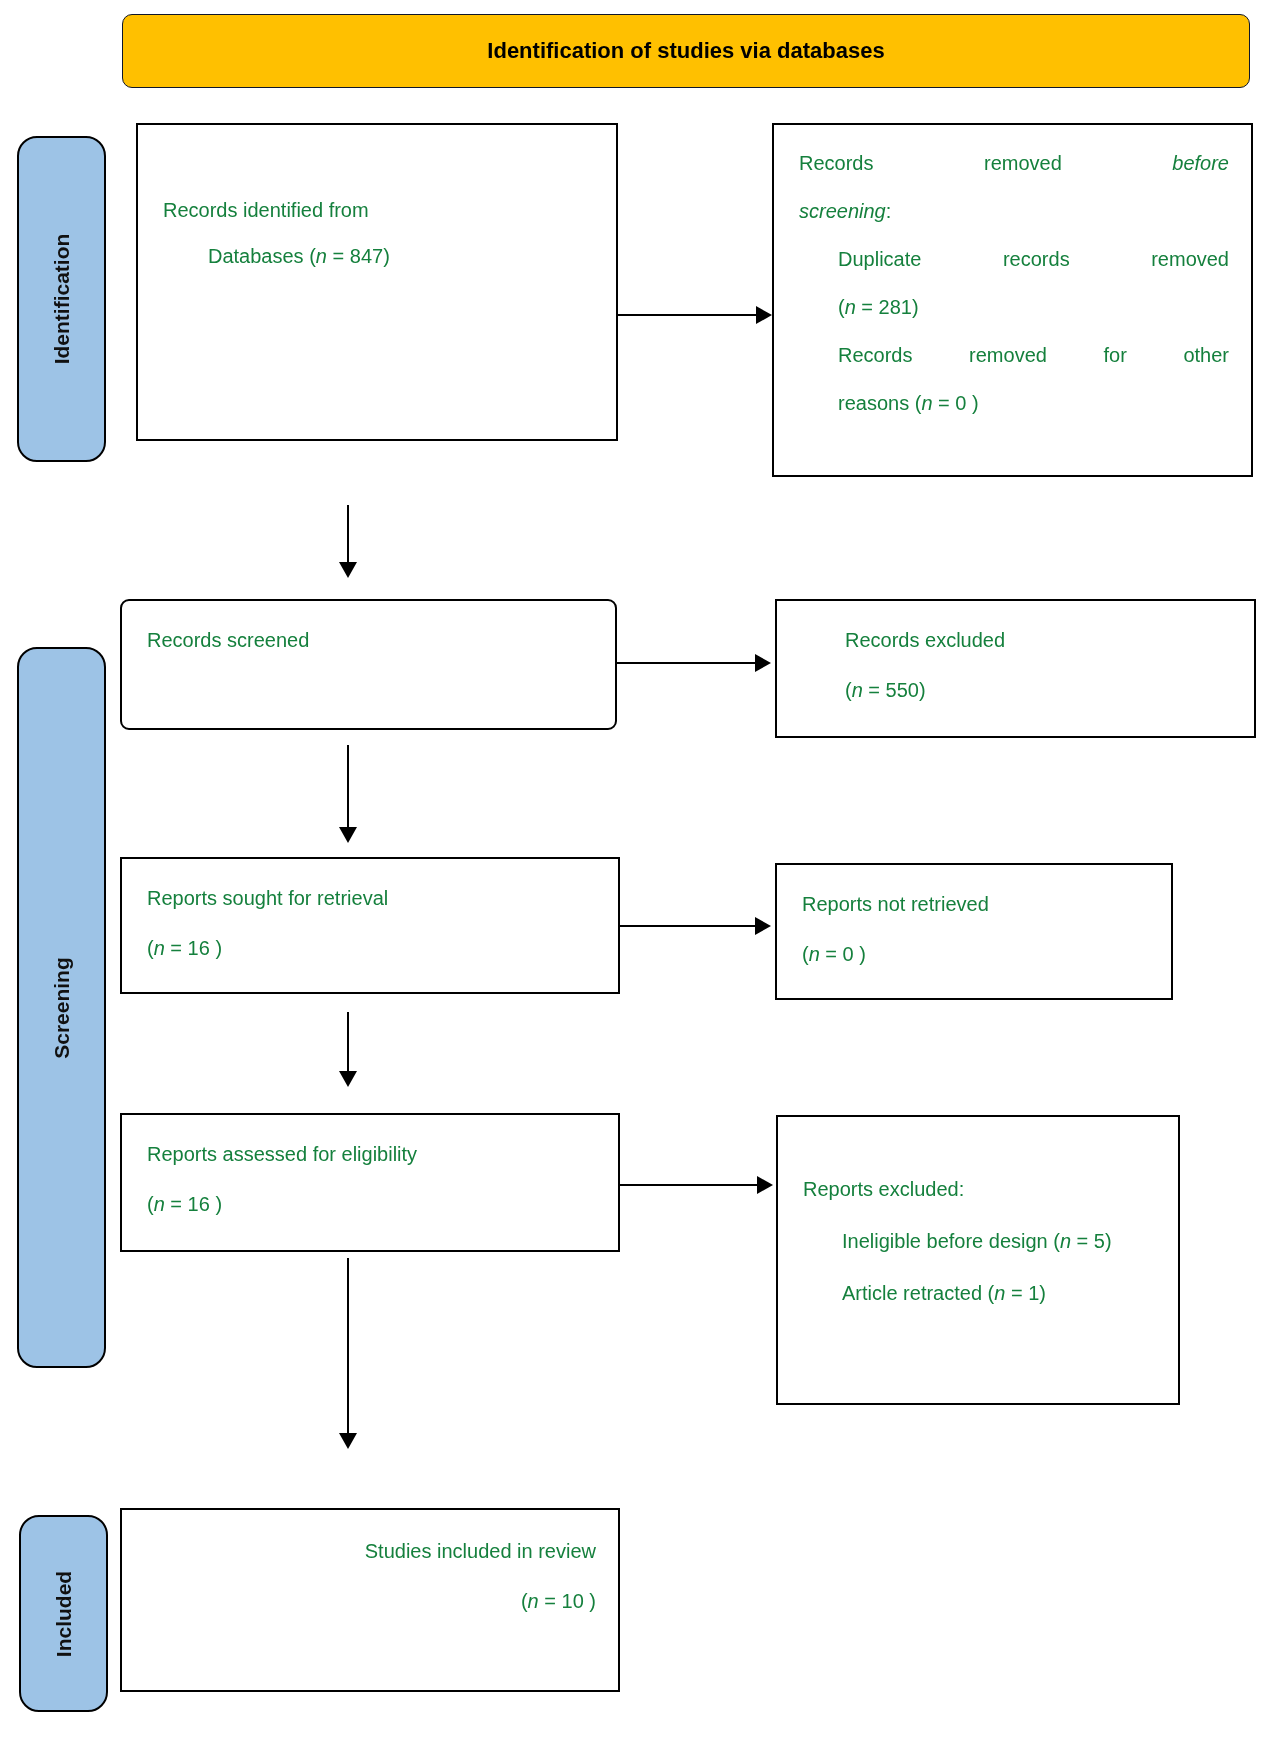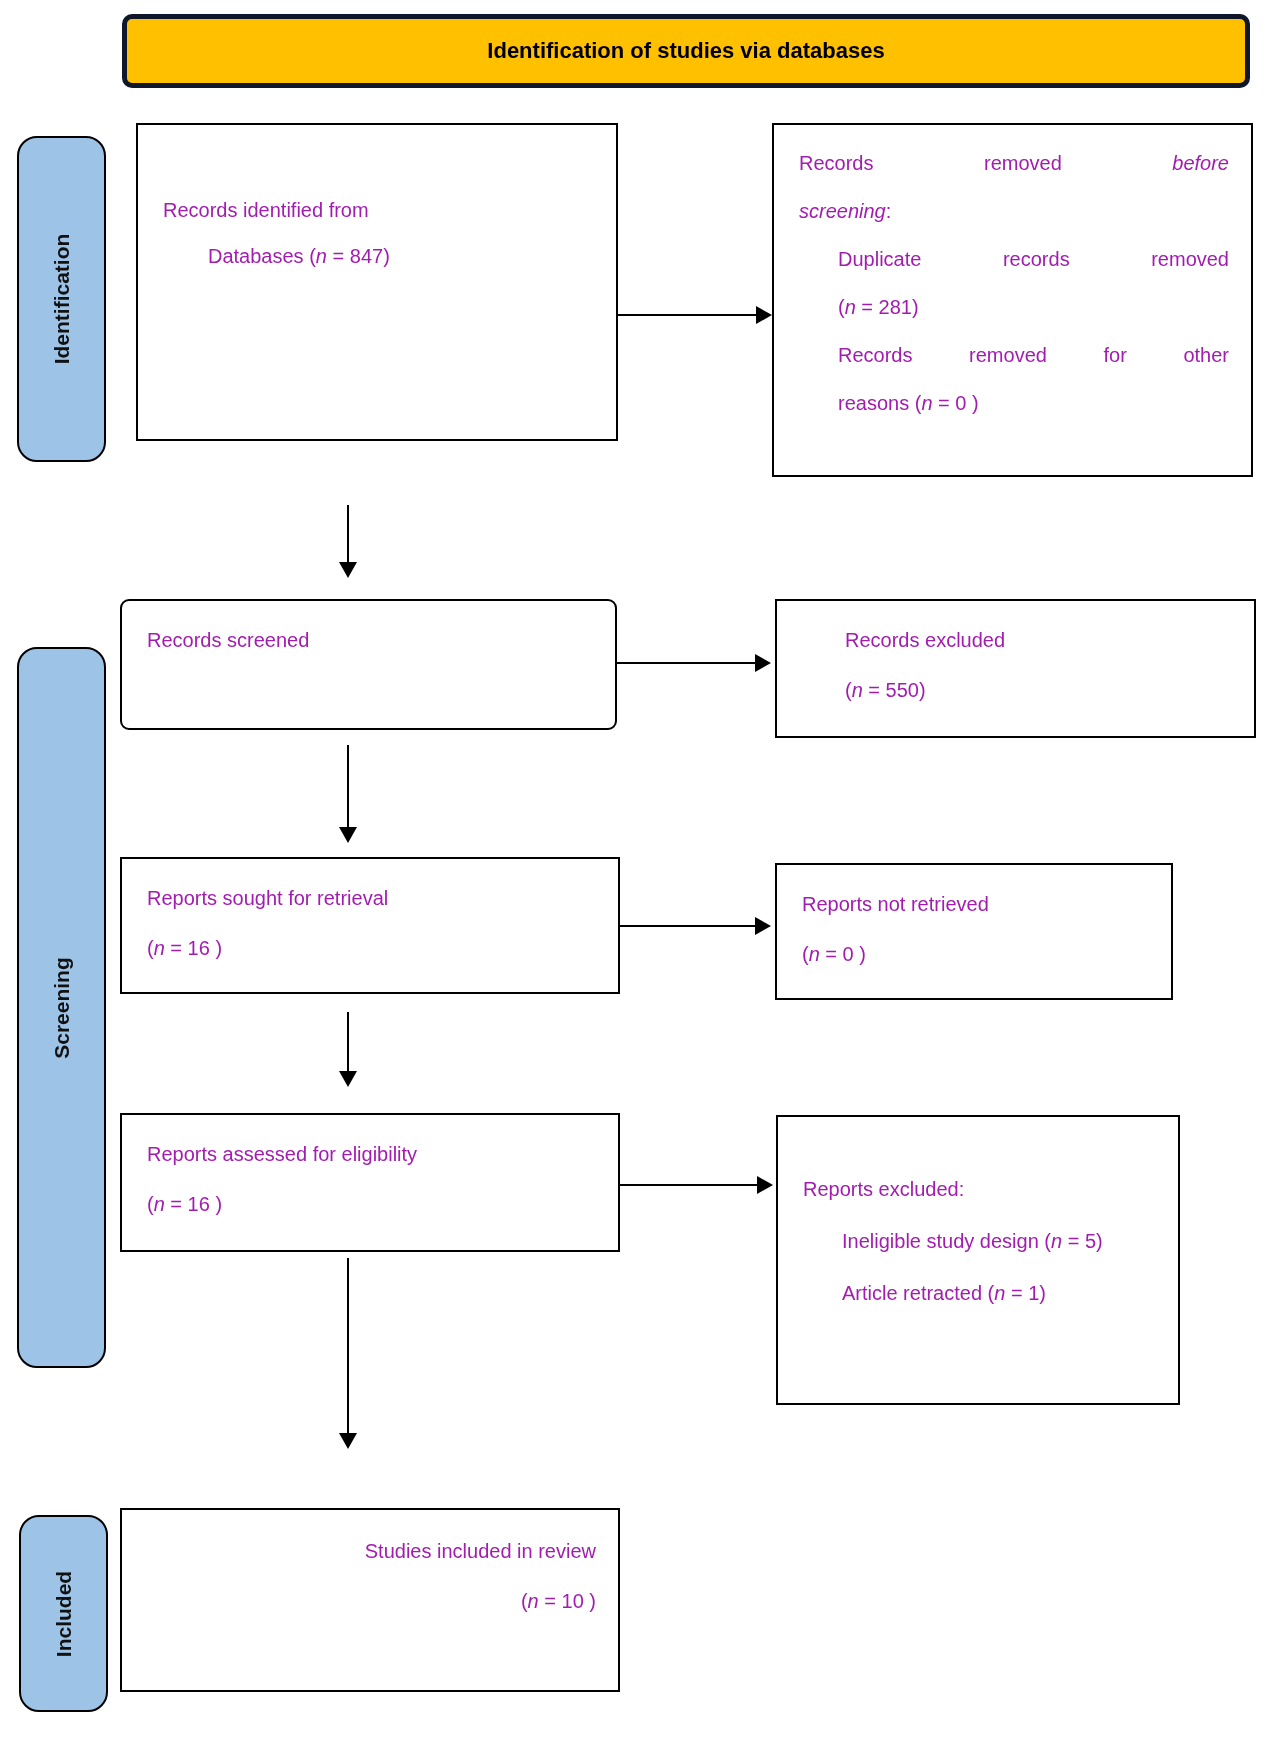--- a/index.html
+++ b/index.html
@@ -6,21 +6,21 @@
   .canvas{
     position:relative;
     width:1282px;height:1738px;
     background:#ffffff;
     font-family:"Liberation Sans", sans-serif;
     color:#111111;
   }
   
   .banner{
     position:absolute;left:122px;top:14px;width:1128px;height:74px;
-    background:#FFC000;border:5px solid #0f172a;border-radius:10px;
+    background:#FFC000;border:1px solid #0f172a;border-radius:10px;
     box-sizing:border-box;
     display:flex;align-items:center;justify-content:center;
     font-weight:bold;font-size:22px;color:#000;
   }
   
   .stage{
     position:absolute;width:89px;
     background:#9DC3E6;border:2.5px solid #000;border-radius:20px;
     box-sizing:border-box;
   }
@@ -29,21 +29,21 @@
     transform:translate(-50%,-50%) rotate(-90deg);
     white-space:nowrap;
     font-weight:bold;font-size:21px;color:#111;
   }
   .stage-identification{left:17px;top:136px;height:326px;}
   .stage-screening{left:17px;top:647px;height:721px;}
   .stage-included{left:19px;top:1515px;height:197px;}
   
   .box{
     position:absolute;background:#fff;border:2px solid #000;
-    box-sizing:border-box;font-size:20px;color:#a21caf;
+    box-sizing:border-box;font-size:20px;color:#15803d;
   }
   .bline{line-height:50px;padding:0 22px 0 25px;}
   .jline{text-align:justify;text-align-last:justify;}
   .indent{padding-left:64px;}
   .indent45{padding-left:70px;}
   .em{font-style:italic;}
   .box-a{left:136px;top:123px;width:482px;height:318px;padding-top:62px;}
   .box-a .bline{line-height:46px;}
   .box-b{left:772px;top:123px;width:481px;height:354px;padding-top:14px;}
   .box-b .bline{line-height:48px;}
@@ -120,21 +120,21 @@
     <div class="bline"><span>(</span><span class="em">n</span><span> = 0 )</span></div>
   </div>
 
   <div class="box box-e">
     <div class="bline"><span>Reports assessed for eligibility</span><span class="em"></span><span></span></div>
     <div class="bline"><span>(</span><span class="em">n</span><span> = 16 )</span></div>
   </div>
 
   <div class="box box-h">
     <div class="bline"><span>Reports excluded:</span><span class="em"></span><span></span></div>
-    <div class="bline indent"><span>Ineligible study design (</span><span class="em">n</span><span> = 5)</span></div>
+    <div class="bline indent"><span>Ineligible before design (</span><span class="em">n</span><span> = 5)</span></div>
     <div class="bline indent"><span>Article retracted (</span><span class="em">n</span><span> = 1)</span></div>
   </div>
 
   <div class="box box-i">
     <div class="bline"><span>Studies included in review</span><span class="em"></span><span></span></div>
     <div class="bline"><span>(</span><span class="em">n</span><span> = 10 )</span></div>
   </div>
 
   <div>
     <div class="aline" style="left:618px;top:314px;width:139px;height:2px;"></div>

